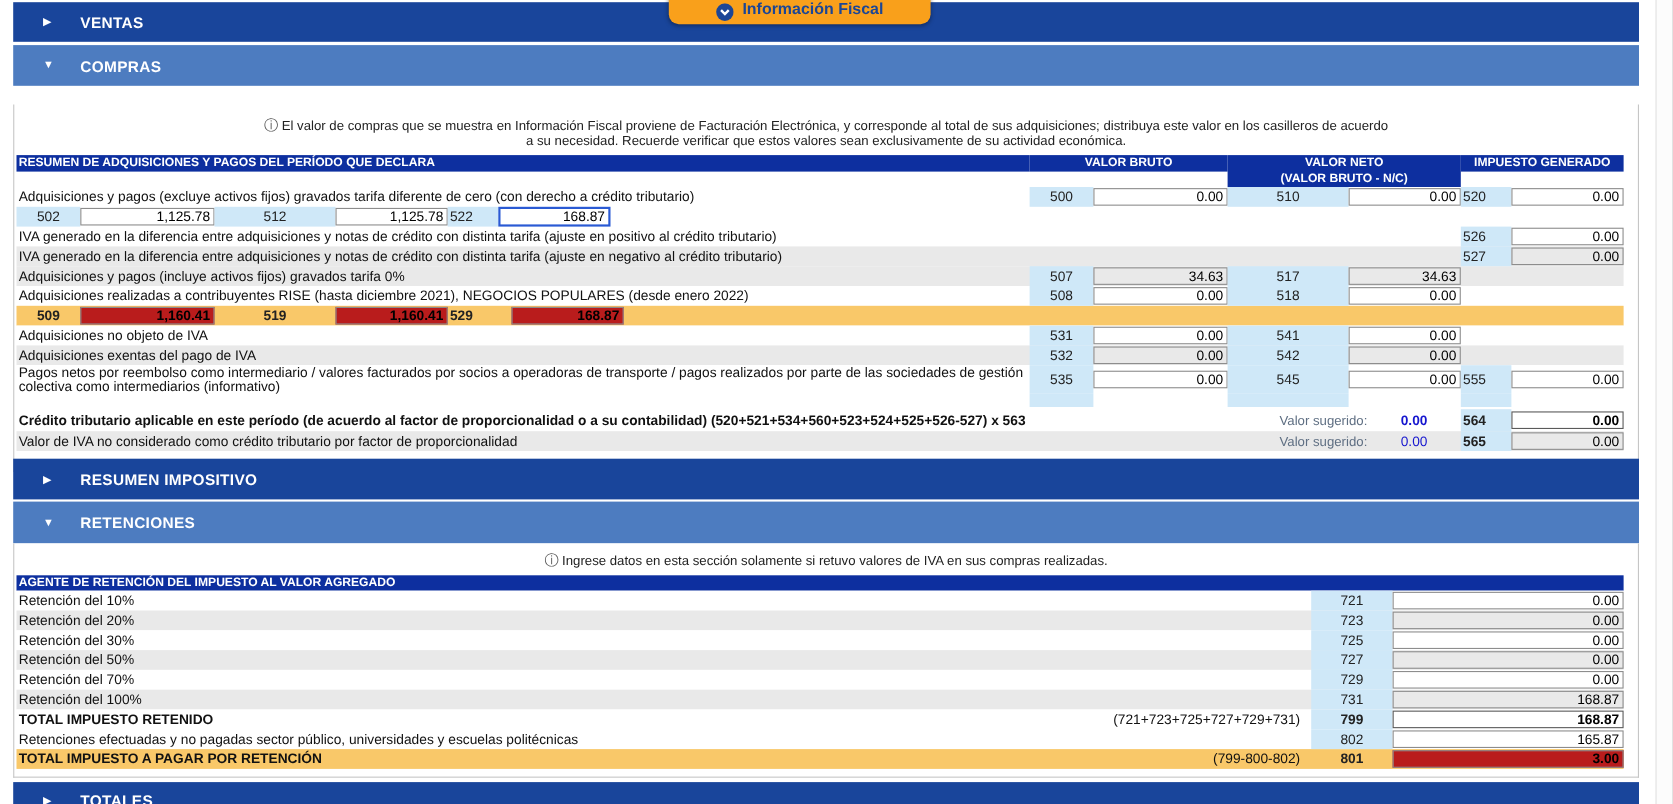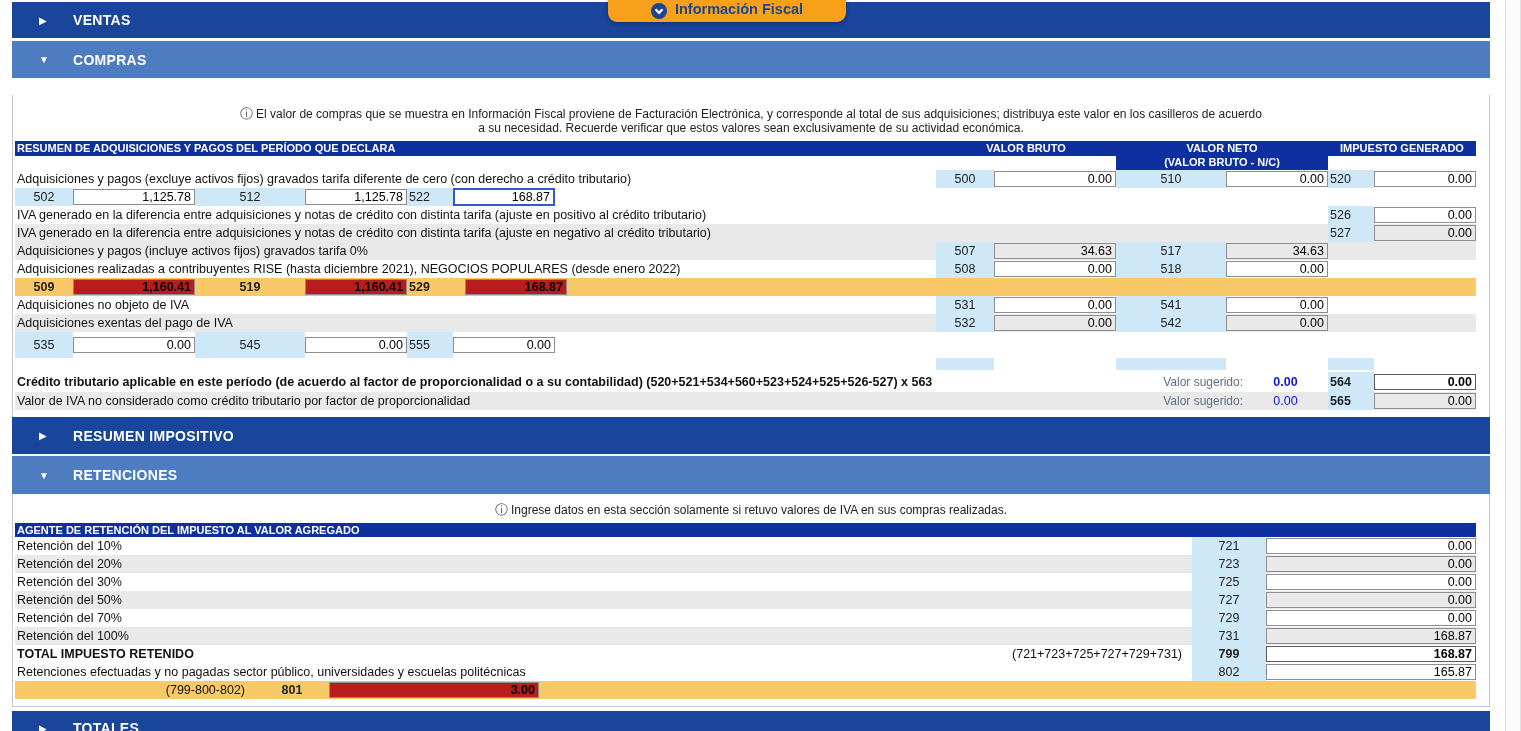--- a/index.html
+++ b/index.html
@@ -238,20 +238,21 @@
           <div class="icell" style="width: 122px;">
             <input class="fld dis" readonly="" value="0.00" style="">
           </div>
           <div class="ccode" style="width: 110px;">542</div>
           <div class="icell" style="width: 102px;">
             <input class="fld dis" readonly="" value="0.00" style="">
           </div>
           <div class="zspacer" style="width: 148px;"></div>
         </div>
         <div class="crow bg-white tall">
+          <div class="clabel">Pagos netos por reembolso como intermediario / valores facturados por socios a operadoras de transporte / pagos realizados por parte de las sociedades de gestión colectiva como intermediarios (informativo)</div>
           <div class="ccode" style="width: 58px;">535</div>
           <div class="icell" style="width: 122px;">
             <input class="fld" readonly="" value="0.00" style="">
           </div>
           <div class="ccode" style="width: 110px;">545</div>
           <div class="icell" style="width: 102px;">
             <input class="fld" readonly="" value="0.00" style="">
           </div>
           <div class="ccode il" style="width: 46px;">555</div>
           <div class="icell" style="width: 102px;">
@@ -365,20 +366,21 @@
         </div>
         <div class="rrow bg-white">
           <div class="rlabel">Retenciones efectuadas y no pagadas sector público, universidades y escuelas politécnicas</div>
           <div class="rform"></div>
           <div class="ccode rcode">802</div>
           <div class="icell ricell">
             <input class="fld" readonly="" value="165.87" style="">
           </div>
         </div>
         <div class="rrow bg-orange">
+          <div class="rlabel b">TOTAL IMPUESTO A PAGAR POR RETENCIÓN</div>
           <div class="rform">(799-800-802)</div>
           <div class="ccode rcode oc b">801</div>
           <div class="icell ricell">
             <input class="fld tot" readonly="" value="3.00" style="">
           </div>
         </div>
       </div>
   </div>
 
   <div class="bar dark s-totales">

